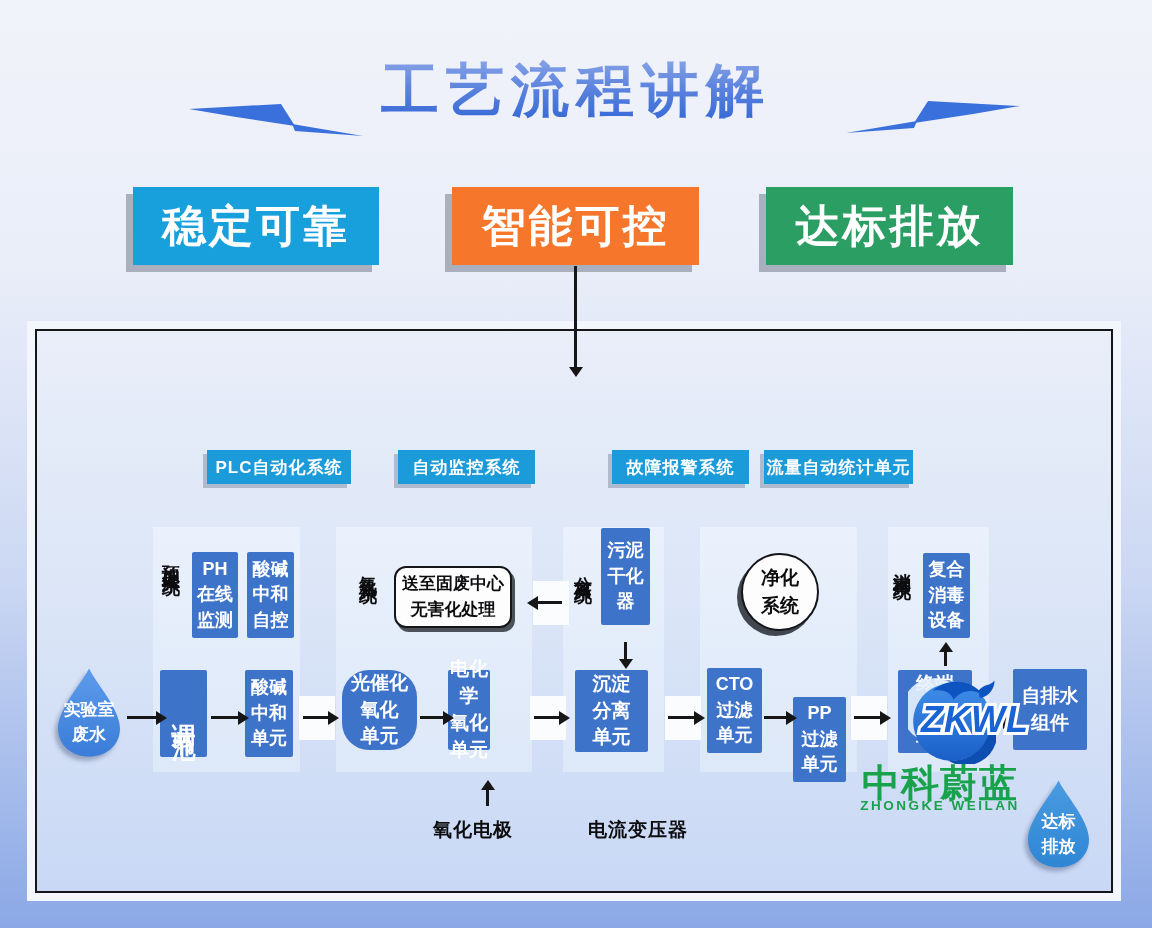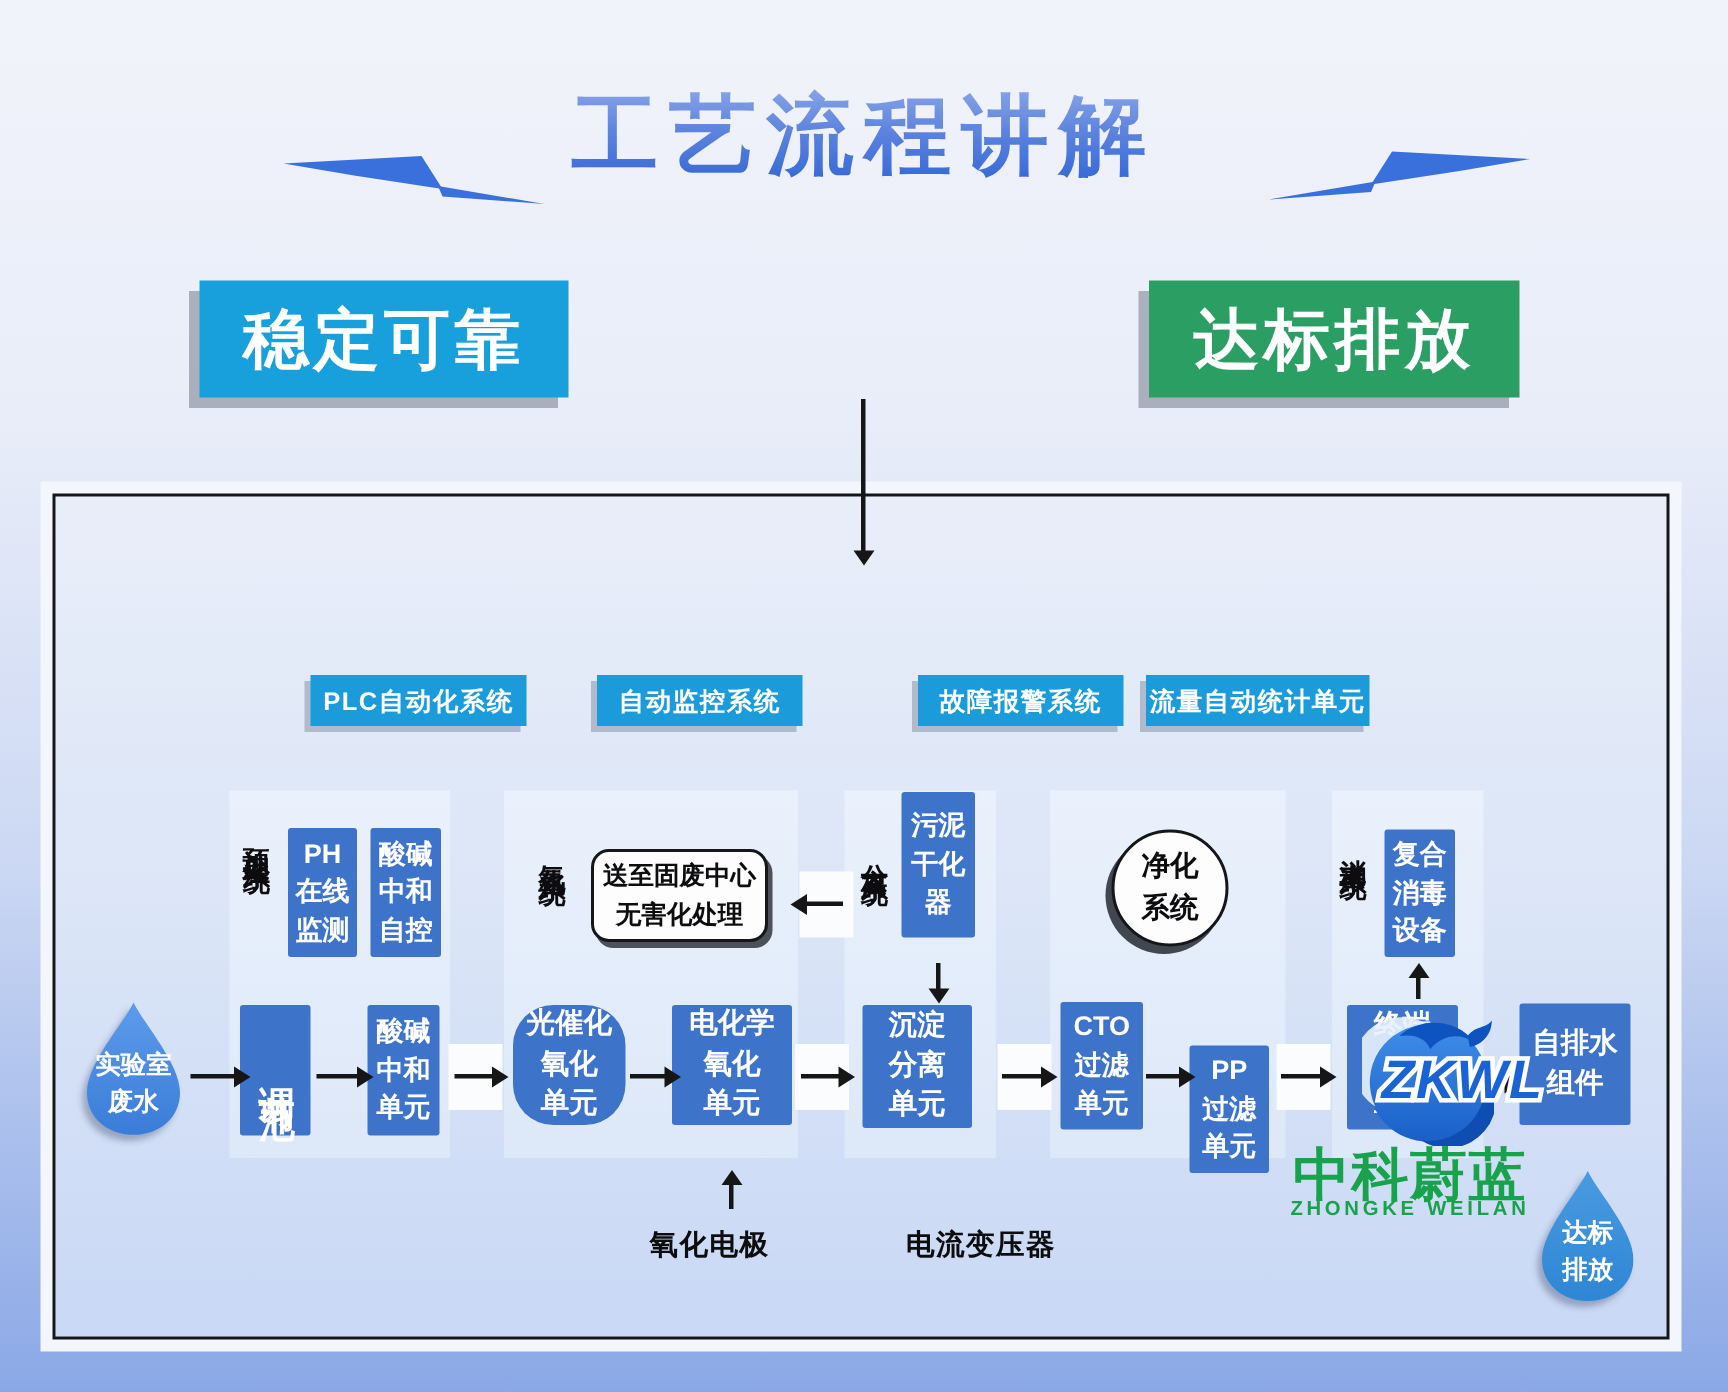--- a/index.html
+++ b/index.html
@@ -96,20 +96,21 @@
     <polygon points="106,28 177,40 109,35" fill="#3a70dc"></polygon>
   </svg>
   <svg class="abs wing" style="left:843px;top:93px;transform:scaleX(-1);" width="180" height="46" viewBox="0 0 180 46">
     <polygon points="3,13 95,8 109,30 50,21" fill="#3a70dc"></polygon>
     <polygon points="106,28 177,40 109,35" fill="#3a70dc"></polygon>
   </svg>
 
   <div class="abs title">工艺流程讲解</div>
 
   <div class="abs badge" style="left:133px;width:246px;background:#18a0dc;">稳定可靠</div>
+  <div class="abs badge" style="left:452px;width:247px;background:#f6772b;">智能可控</div>
   <div class="abs badge" style="left:766px;width:247px;background:#2a9e63;">达标排放</div>
 
   <div class="abs ad" style="left:574px;top:266px;height:102px;"></div>
 
   <div class="abs card"></div>
   <div class="abs card-inner"></div>
 
   <div class="abs btn" style="left:398px;width:137px;">自动监控系统</div>
   <div class="abs btn" style="left:207px;width:144px;">PLC自动化系统</div>
   <div class="abs btn" style="left:612px;width:137px;">故障报警系统</div>
@@ -145,21 +146,21 @@
   <div class="abs note">送至固废中心
 无害化处理</div>
 
   <div class="abs box vbox" style="left:160px;top:670px;width:47px;height:87px;">调节池</div>
   <div class="abs box f18" style="left:245px;top:670px;width:48px;height:87px;">酸碱
 中和
 单元</div>
   <div class="abs box f19" style="left:342px;top:670px;width:75px;height:80px;border-radius:27px;">光催化
 氧化
 单元</div>
-  <div class="abs box f19" style="left:448px;top:670px;width:80px;height:80px;">电化学
+  <div class="abs box f19" style="left:448px;top:670px;width:42px;height:80px;">电化学
 氧化
 单元</div>
   <div class="abs box f19" style="left:575px;top:670px;width:73px;height:82px;">沉淀
 分离
 单元</div>
   <div class="abs box f18" style="left:707px;top:668px;width:55px;height:85px;">CTO
 过滤
 单元</div>
   <div class="abs box f18" style="left:793px;top:668px;width:53px;height:85px;margin-top:29px;">PP
 过滤
@@ -216,21 +217,21 @@
             <stop offset="1" stop-color="#2e86d4"></stop>
       </linearGradient>
         </defs>
       <path d="M32 2 C40 18 64 44 64 64 C64 81 50 93 32 93 C14 93 0 81 0 64 C0 44 24 18 32 2 Z" fill="url(#g2)"></path>
     </svg>
     <div class="drop-text">达标
 排放</div>
   </div>
 
   <div class="abs annot" style="left:433px;top:817px;">氧化电极</div>
-  <div class="abs annot" style="left:604px;top:817px;">电流变压器</div>
+  <div class="abs annot" style="left:588px;top:817px;">电流变压器</div>
 
   <svg class="abs" style="left:908px;top:676px;z-index:6;" width="88" height="88" viewBox="0 0 120 120">
     <defs>
         <linearGradient id="gg" x1="0" y1="0" x2="0" y2="1">
       <stop offset="0" stop-color="#3f8fe8"></stop>
           <stop offset="1" stop-color="#1a5fc8"></stop>
     </linearGradient>
       </defs>
     <circle cx="60" cy="62" r="54" fill="url(#gg)"></circle>
     <path d="M60 10 A52 52 0 0 0 12 84 A42 42 0 0 1 60 10 Z" fill="#e8f2fd" opacity="0.9"></path>

